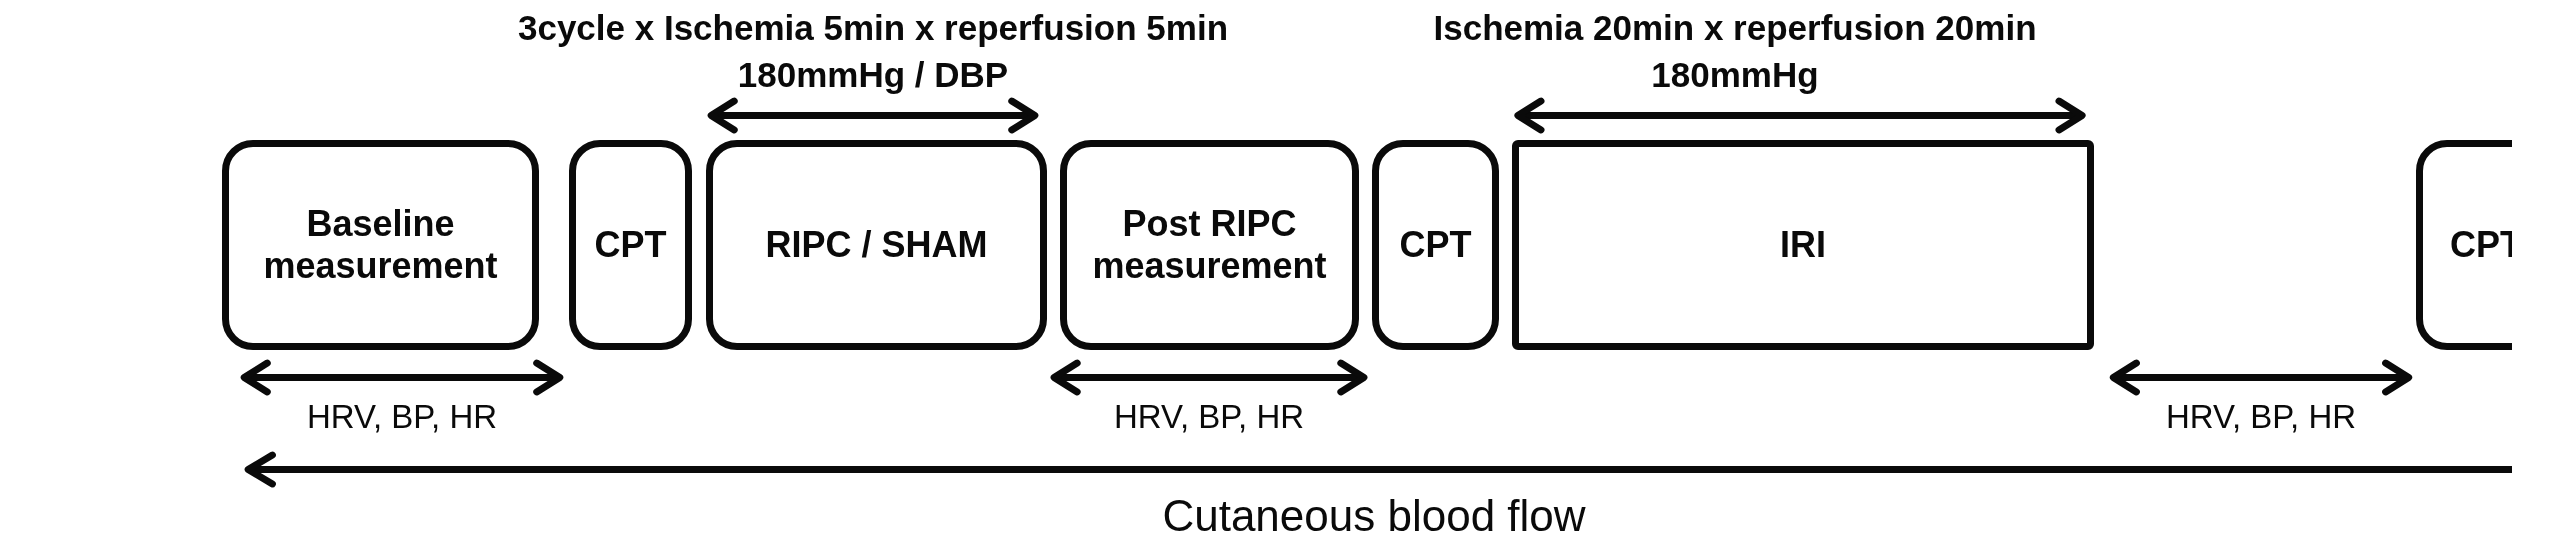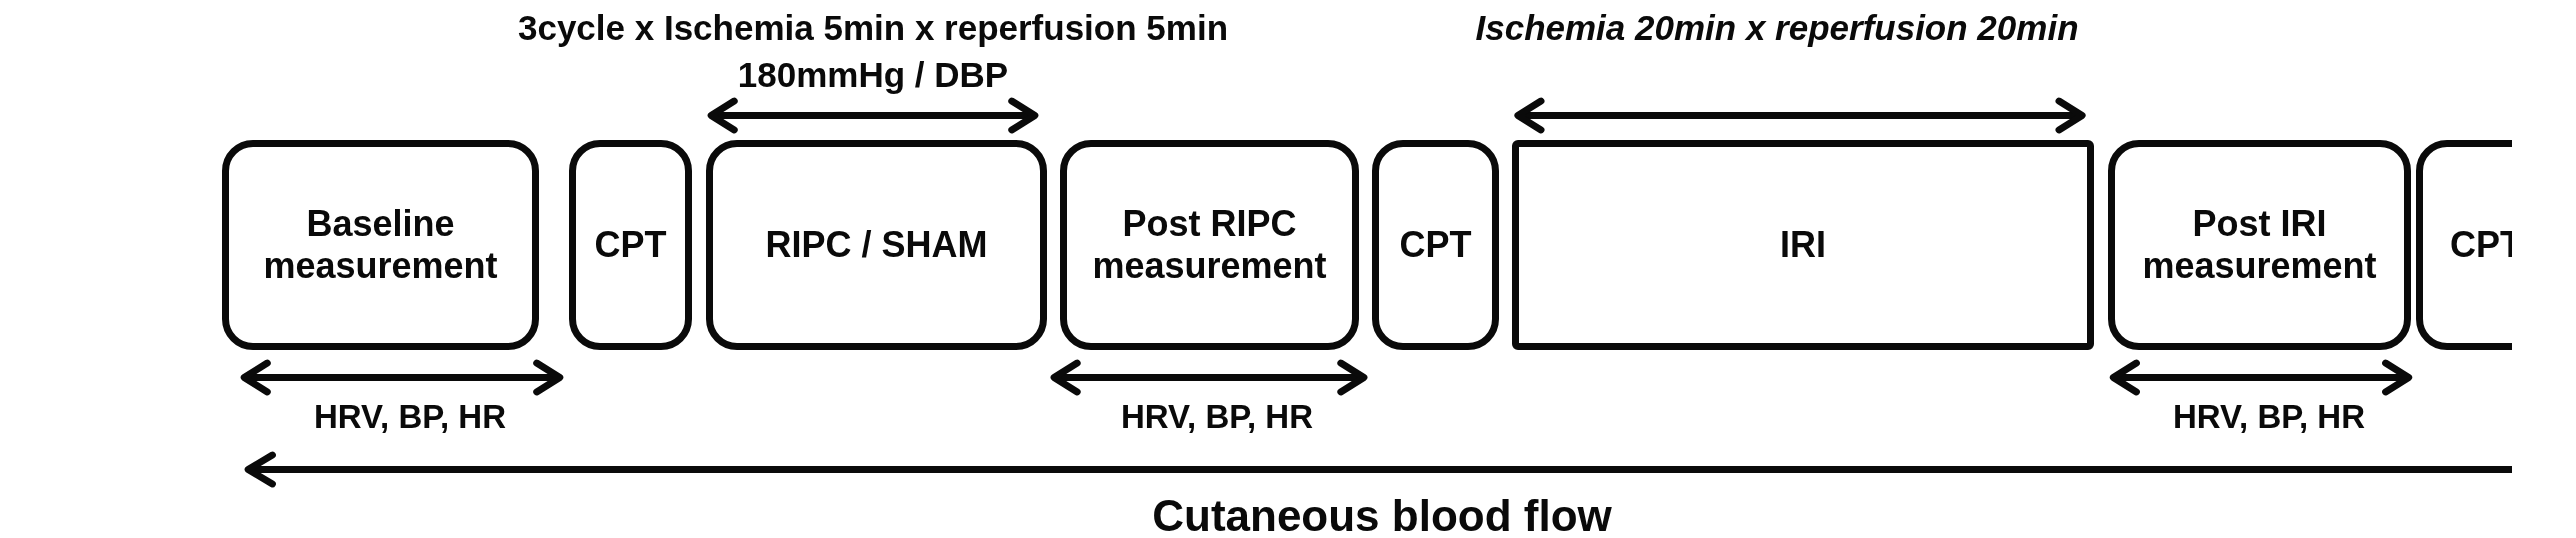--- a/index.html
+++ b/index.html
@@ -46,31 +46,30 @@
     position: absolute;
     top: 3.5px;
     transform: translateX(-50%);
     text-align: center;
     font-weight: bold;
     font-size: 35px;
     line-height: 47px;
     white-space: nowrap;
   }
   .ann-ripc { left: 873px; }
-  .ann-iri  { left: 1777px; font-style: italic; }
+  .ann-iri  { left: 1735px; }
 
   
   .sub {
     position: absolute;
     transform: translateX(-50%);
-    font-weight: bold;
+    font-weight: normal;
     font-size: 33px;
     white-space: nowrap;
     text-align: right;
-    margin-left: 8px;
   }
   .hrv-a { left: 402px;  top: 398px; }
   .hrv-b { left: 1209px; top: 398px; }
   .hrv-c { left: 2261px; top: 398px; }
   .cutaneous { left: 1374px; top: 491px; font-size: 44px; }
 
   
   .arrow { position: absolute; display: block; }
   .arrow line, .arrow polyline {
     stroke: #0a0a0a;
@@ -91,20 +90,21 @@
 
 <div class="diagram">
 
   <div class="ann ann-ripc">
     <div>3cycle x Ischemia 5min x reperfusion 5min</div>
     <div>180mmHg / DBP</div>
   </div>
 
   <div class="ann ann-iri">
     <div>Ischemia 20min x reperfusion 20min</div>
+    <div>180mmHg</div>
   </div>
 
   <svg class="arrow arrow-ripc" width="340" height="37" viewBox="0 0 584 64">
     <line x1="20" y1="32" x2="564" y2="32"></line>
     <polyline points="52,7 12,32 52,57"></polyline>
     <polyline points="532,7 572,32 532,57"></polyline>
   </svg>
 
   <svg class="arrow arrow-iri" width="582" height="37" viewBox="0 0 1000 64">
     <line x1="20" y1="32" x2="980" y2="32"></line>
@@ -122,23 +122,20 @@
     <span>RIPC / SHAM</span>
   </div>
   <div class="box box-postripc">
     <span>Post RIPC measurement</span>
   </div>
   <div class="box box-cpt2">
     <span>CPT</span>
   </div>
   <div class="box box-iri">
     <span>IRI</span>
-  </div>
-  <div class="box box-postiri">
-    <span>Post IRI measurement</span>
   </div>
   <div class="box box-cpt3">
     <span>CPT</span>
   </div>
 
   <svg class="arrow arrow-a" width="332" height="37" viewBox="0 0 570 64">
     <line x1="20" y1="32" x2="550" y2="32"></line>
     <polyline points="52,7 12,32 52,57"></polyline>
     <polyline points="518,7 558,32 518,57"></polyline>
   </svg>

